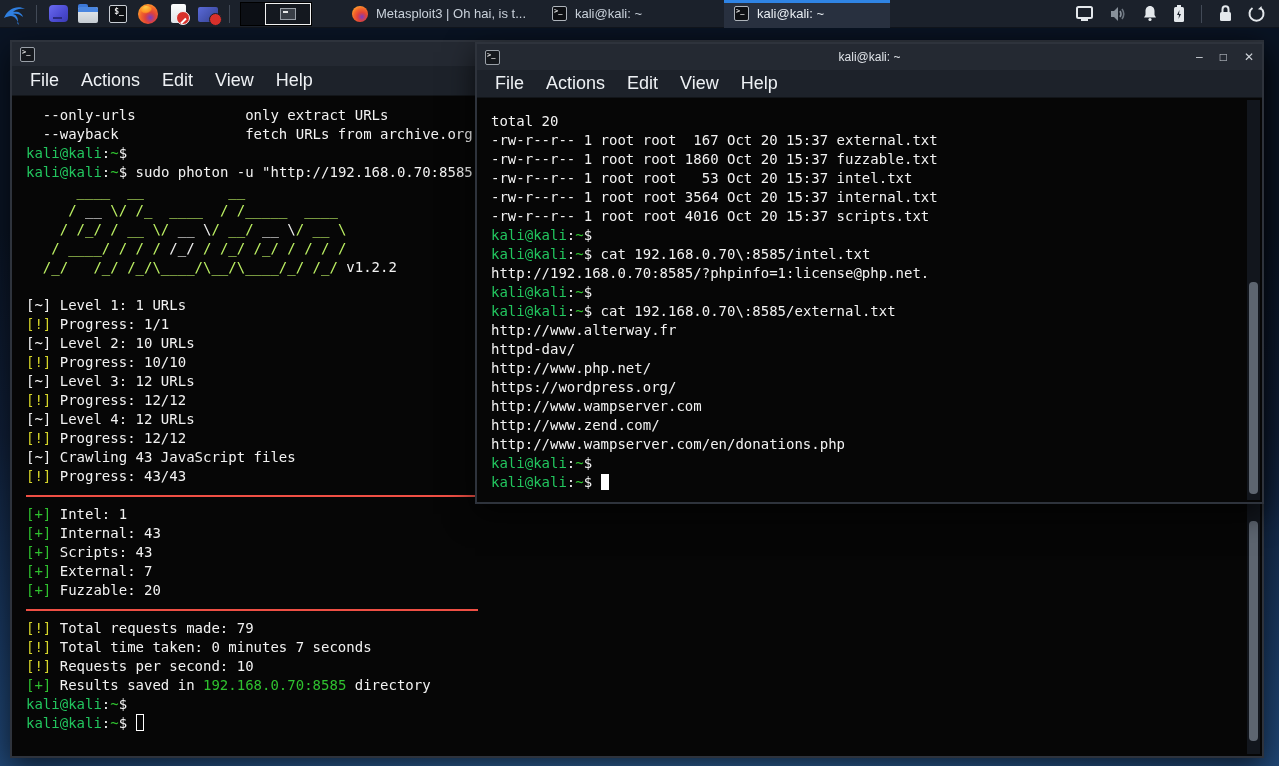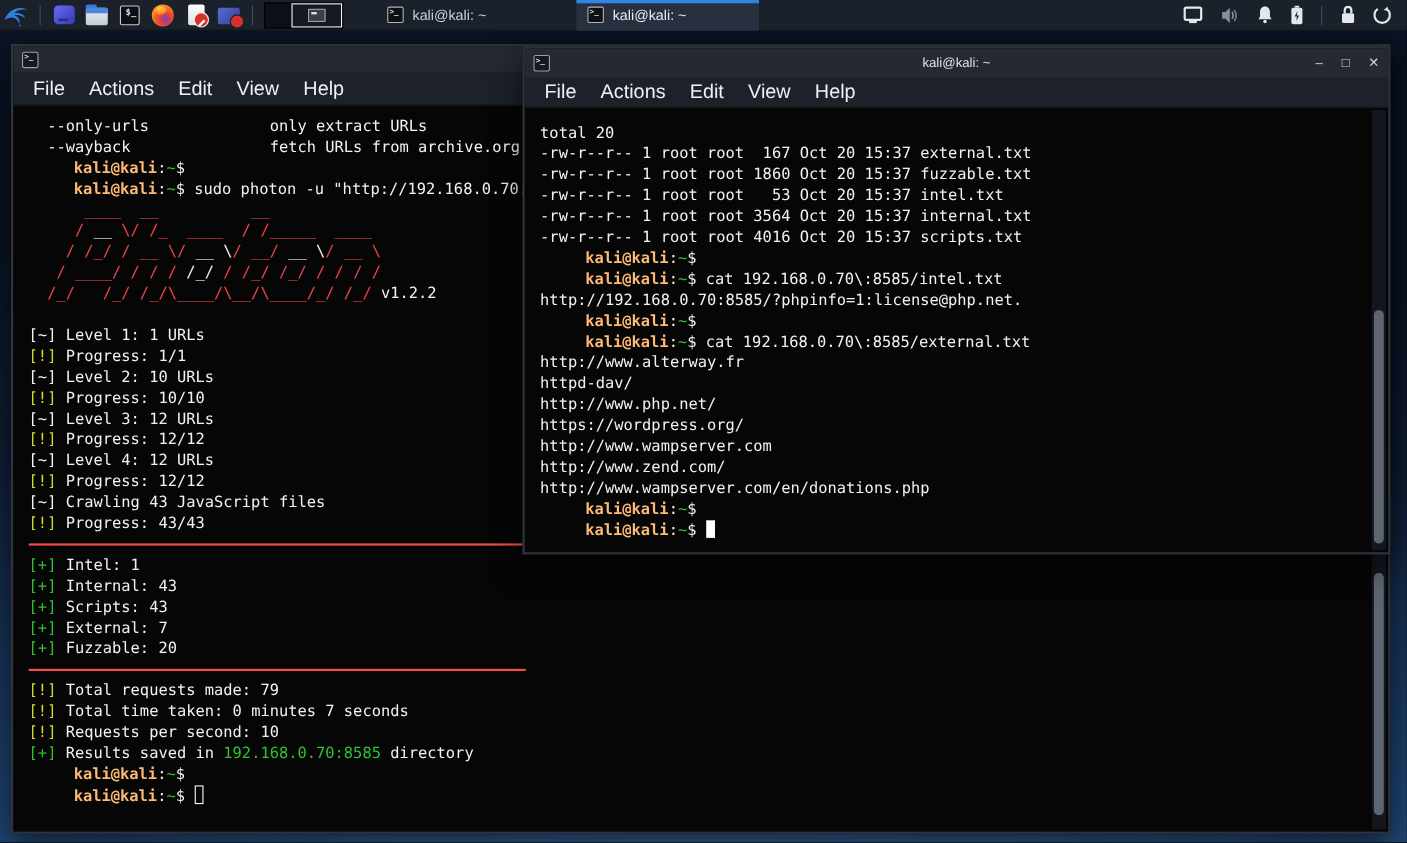--- a/index.html
+++ b/index.html
@@ -63,24 +63,24 @@
   .winbtns span { cursor:pointer; line-height:26px; }
   .menubar { height:30px; background:#1d222a; display:flex; align-items:center; padding-left:7px; border-bottom:1px solid #121519; }
   .right-window .menubar { height:28px; }
   .menubar span { color:#eef1f4; font-size:18px; padding:0 11px; cursor:pointer; }
   .term { position:absolute; left:2px; right:2px; top:54px; bottom:2px; margin:-2px; padding:8px 0 0 12px; background:#060606;
     font:14px/19px "DejaVu Sans Mono", monospace; color:#f2f2f2; white-space:pre; overflow:hidden; }
   .left-window .term  { top:56px; left:2px; right:2px; bottom:2px; margin:0; }
   .right-window .term { top:56px; left:2px; right:2px; bottom:2px; margin:0; padding-top:12px; }
   .tline { height:19px; }
   .c-w { color:#f2f2f2; }
-  .c-p { color:#fdba74; font-weight:bold;margin-left:41px; }
+  .c-p { color:#22c55e; font-weight:normal; }
   .c-g { color:#2fc12f; }
   .c-y { color:#d6d62a; }
-  .c-r { color:#ef4444; }
+  .c-r { color:#bef264; }
   .red-hr { display:inline-block; width:452px; border-top:2px solid #ef4f44; vertical-align:middle; }
   .cursor { display:inline-block; width:8px; height:16px; vertical-align:-3px; }
   .cursor.block  { background:#ffffff; }
   .cursor.hollow { border:1px solid #ffffff; height:17px; }
   .scrollbar { position:absolute; top:56px; bottom:2px; right:2px; width:13px; background:#12161d; }
   .sb-thumb { position:absolute; left:2px; width:9px; background:#5d6570; border-radius:4px; }
   .left-window .sb-thumb  { top:423px; height:220px; }
   .right-window .sb-thumb { bottom:6px; height:212px; }
 </style>
 </head>
@@ -119,20 +119,24 @@
         </button>
       <div class="psep"></div>
       <div class="pager">
         <div class="ws-thumb">
           <div class="ws-mini"></div>
         </div>
       </div>
     </div>
 
     <div class="taskbar">
+      <button class="task-btn t1">
+        <span class="mini-ff"></span>
+        <span class="tlabel">Metasploit3 | Oh hai, is t...</span>
+      </button>
       <button class="task-btn t2">
         <span class="mini-term">&gt;_</span>
         <span class="tlabel">kali@kali: ~</span>
       </button>
       <button class="task-btn t3 active">
         <span class="mini-term">&gt;_</span>
         <span class="tlabel">kali@kali: ~</span>
       </button>
     </div>
 

